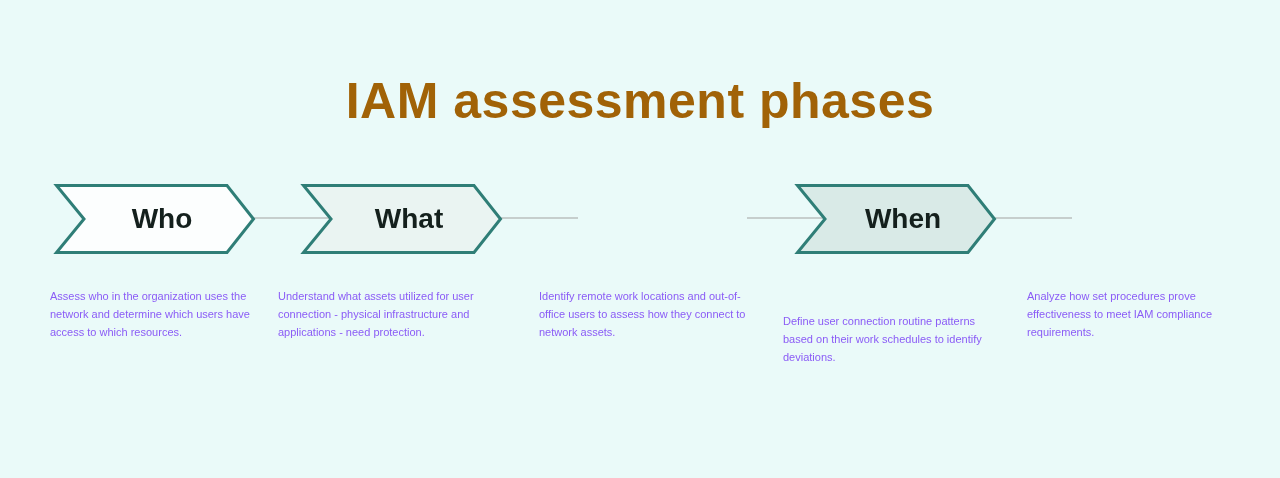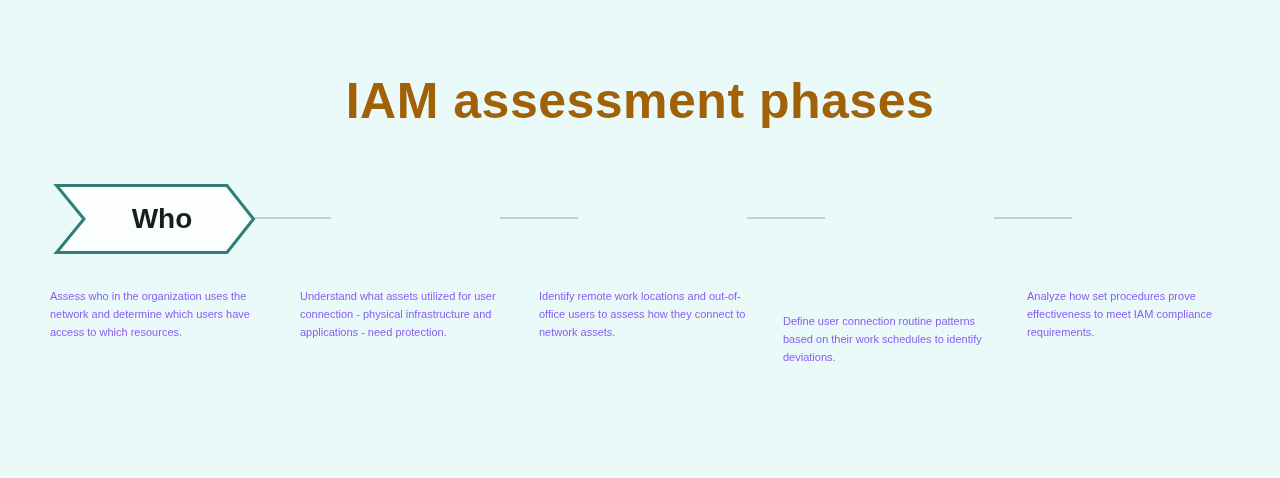--- a/index.html
+++ b/index.html
@@ -82,24 +82,36 @@
   <h1 class="page-title">IAM assessment phases</h1>
   <div class="flow" id="flow">
       <div class="connector" style="left: 249px; width: 78px;"></div>
   <div class="phase" style="left: 51px;">
     <svg width="200" height="70" viewBox="0 0 200 70">
       <polygon class="chev-shape" points="1.5,1.5 172,1.5 198.5,35 172,68.5 1.5,68.5 29,35" stroke-width="3" stroke-linejoin="miter" fill="#fcfefe" stroke="#2f7e77"></polygon>
     </svg>
     <span class="phase-label">Who</span>
   </div>
 <div class="connector" style="left: 496px; width: 78px;"></div>
+  <div class="phase" style="left: 298px;">
+    <svg width="200" height="70" viewBox="0 0 200 70">
+      <polygon class="chev-shape" points="1.5,1.5 172,1.5 198.5,35 172,68.5 1.5,68.5 29,35" stroke-width="3" stroke-linejoin="miter" fill="#eaf4f2" stroke="#2f7e77"></polygon>
+    </svg>
+    <span class="phase-label">What</span>
+  </div>
 <div class="connector" style="left: 743px; width: 78px;"></div>
 <div class="connector" style="left: 990px; width: 78px;"></div>
+  <div class="phase" style="left: 792px;">
+    <svg width="200" height="70" viewBox="0 0 200 70">
+      <polygon class="chev-shape" points="1.5,1.5 172,1.5 198.5,35 172,68.5 1.5,68.5 29,35" stroke-width="3" stroke-linejoin="miter" fill="#d9eae7" stroke="#2f7e77"></polygon>
+    </svg>
+    <span class="phase-label">When</span>
+  </div>
 
 </div>
   <div id="descriptions">
       <div class="phase-desc" style="left: 50px;">Assess who in the organization uses the network and determine which users have access to which resources.</div>
-      <div class="phase-desc" style="left: 300px;">Understand what assets utilized for user connection - physical infrastructure and applications - need protection.</div>
+      <div class="phase-desc" style="left: 278px;">Understand what assets utilized for user connection - physical infrastructure and applications - need protection.</div>
       <div class="phase-desc" style="left: 539px;">Identify remote work locations and out-of-office users to assess how they connect to network assets.</div>
       <div class="phase-desc" style="left: 783px; margin-top: 25px;">Define user connection routine patterns based on their work schedules to identify deviations.</div>
       <div class="phase-desc" style="left: 1027px;">Analyze how set procedures prove effectiveness to meet IAM compliance requirements.</div>
     </div>
 </div>
 
 </body></html>

